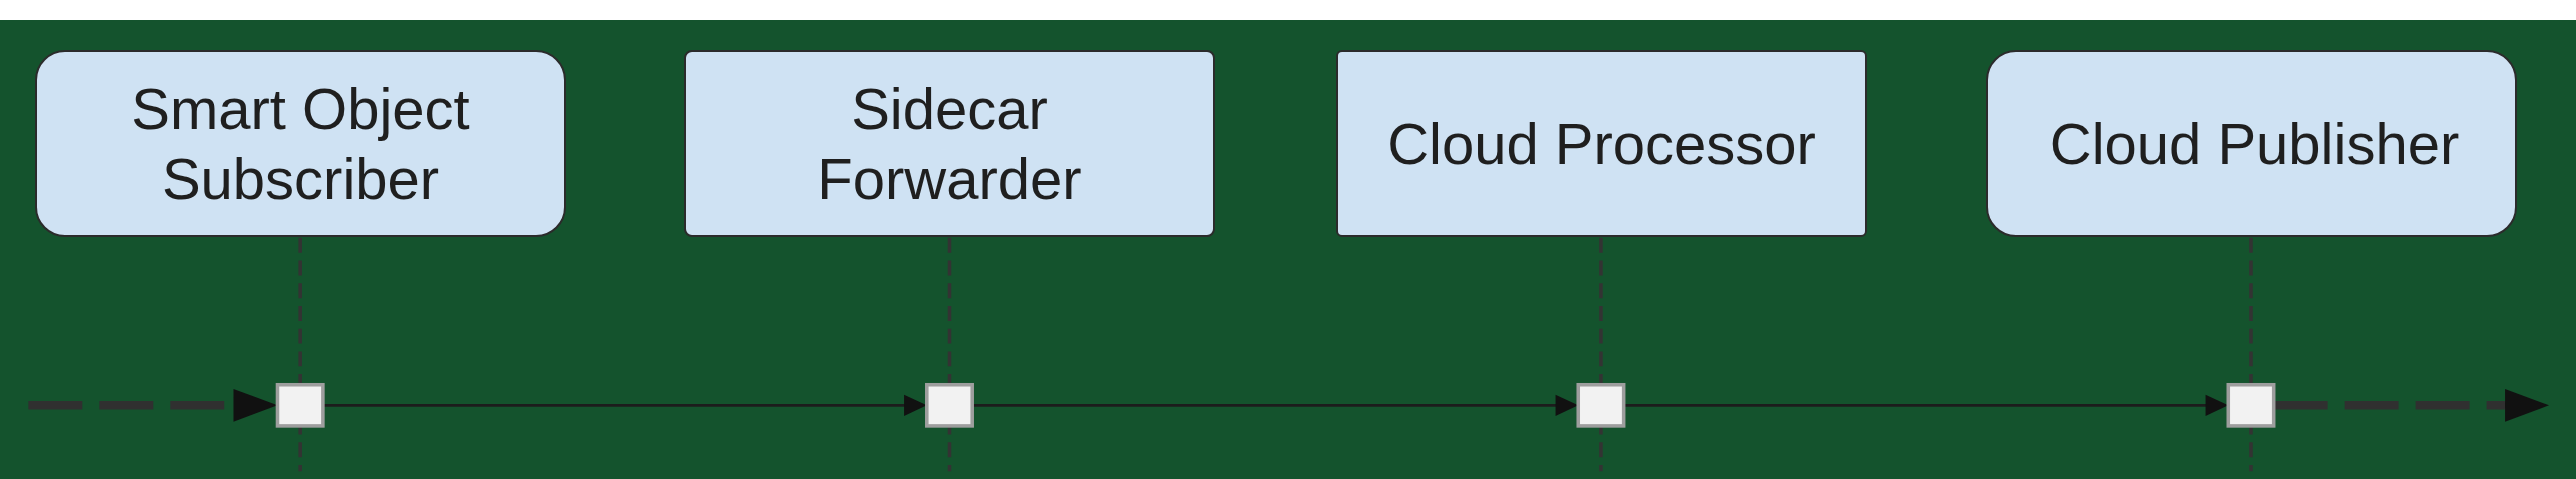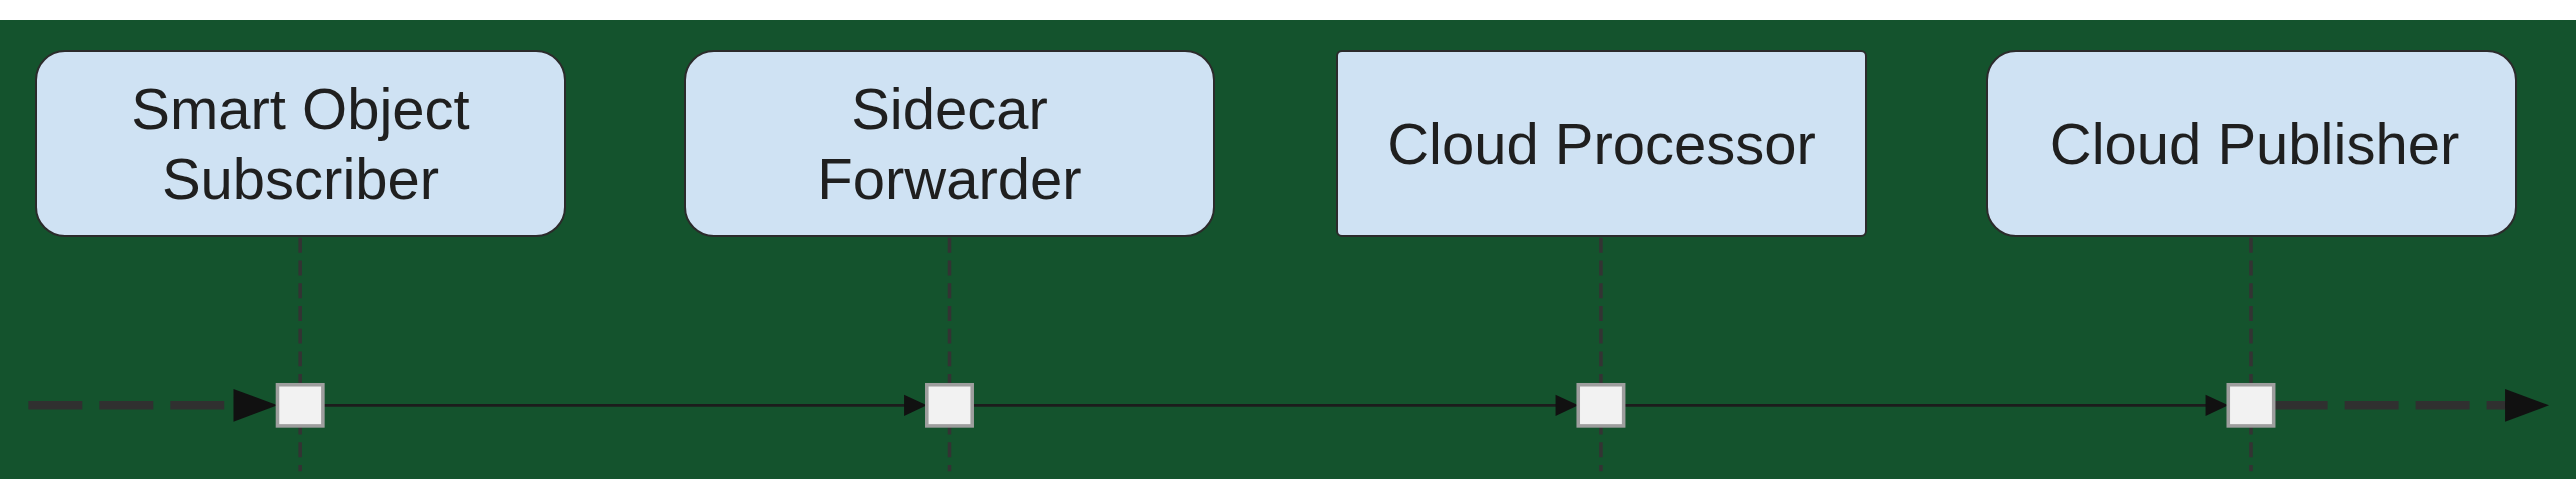--- a/index.html
+++ b/index.html
@@ -60,21 +60,21 @@
       <rect x="1306" y="514" width="64" height="58" fill="#f2f2f2" stroke="#9e9e9e" stroke-width="5"></rect>
       <rect x="2224" y="514" width="64" height="58" fill="#f2f2f2" stroke="#9e9e9e" stroke-width="5"></rect>
       <rect x="3140" y="514" width="64" height="58" fill="#f2f2f2" stroke="#9e9e9e" stroke-width="5"></rect>
     </svg>
 
   <div class="actor-box" style="left: 35px; top: 30px; width: 531px; height: 187px; background: rgb(207, 226, 243); border-color: rgb(43, 43, 43); border-width: 2.8px; border-radius: 30px; color: rgb(31, 31, 31); font-size: 58px;">
     <span class="actor-label">Smart Object
 Subscriber</span>
   </div>
 
-  <div class="actor-box" style="left: 684px; top: 30px; width: 531px; height: 187px; background: rgb(207, 226, 243); border-color: rgb(43, 43, 43); border-width: 2.8px; border-radius: 30px; color: rgb(31, 31, 31); font-size: 58px;">
+  <div class="actor-box" style="left: 684px; top: 30px; width: 531px; height: 187px; background: rgb(207, 226, 243); border-color: rgb(43, 43, 43); border-width: 2.8px; border-radius: 8px; color: rgb(31, 31, 31); font-size: 58px;">
     <span class="actor-label">Sidecar
 Forwarder</span>
   </div>
 
   <div class="actor-box" style="left: 1336px; top: 30px; width: 531px; height: 187px; background: rgb(207, 226, 243); border-color: rgb(43, 43, 43); border-width: 2.8px; border-radius: 6px; color: rgb(31, 31, 31); font-size: 58px;">
     <span class="actor-label">Cloud Processor</span>
   </div>
 
   <div class="actor-box" style="left: 1986px; top: 30px; width: 531px; height: 187px; background: rgb(207, 226, 243); border-color: rgb(43, 43, 43); border-width: 2.8px; border-radius: 30px; color: rgb(31, 31, 31); font-size: 58px; padding-left: 6px;">
     <span class="actor-label">Cloud Publisher</span>

